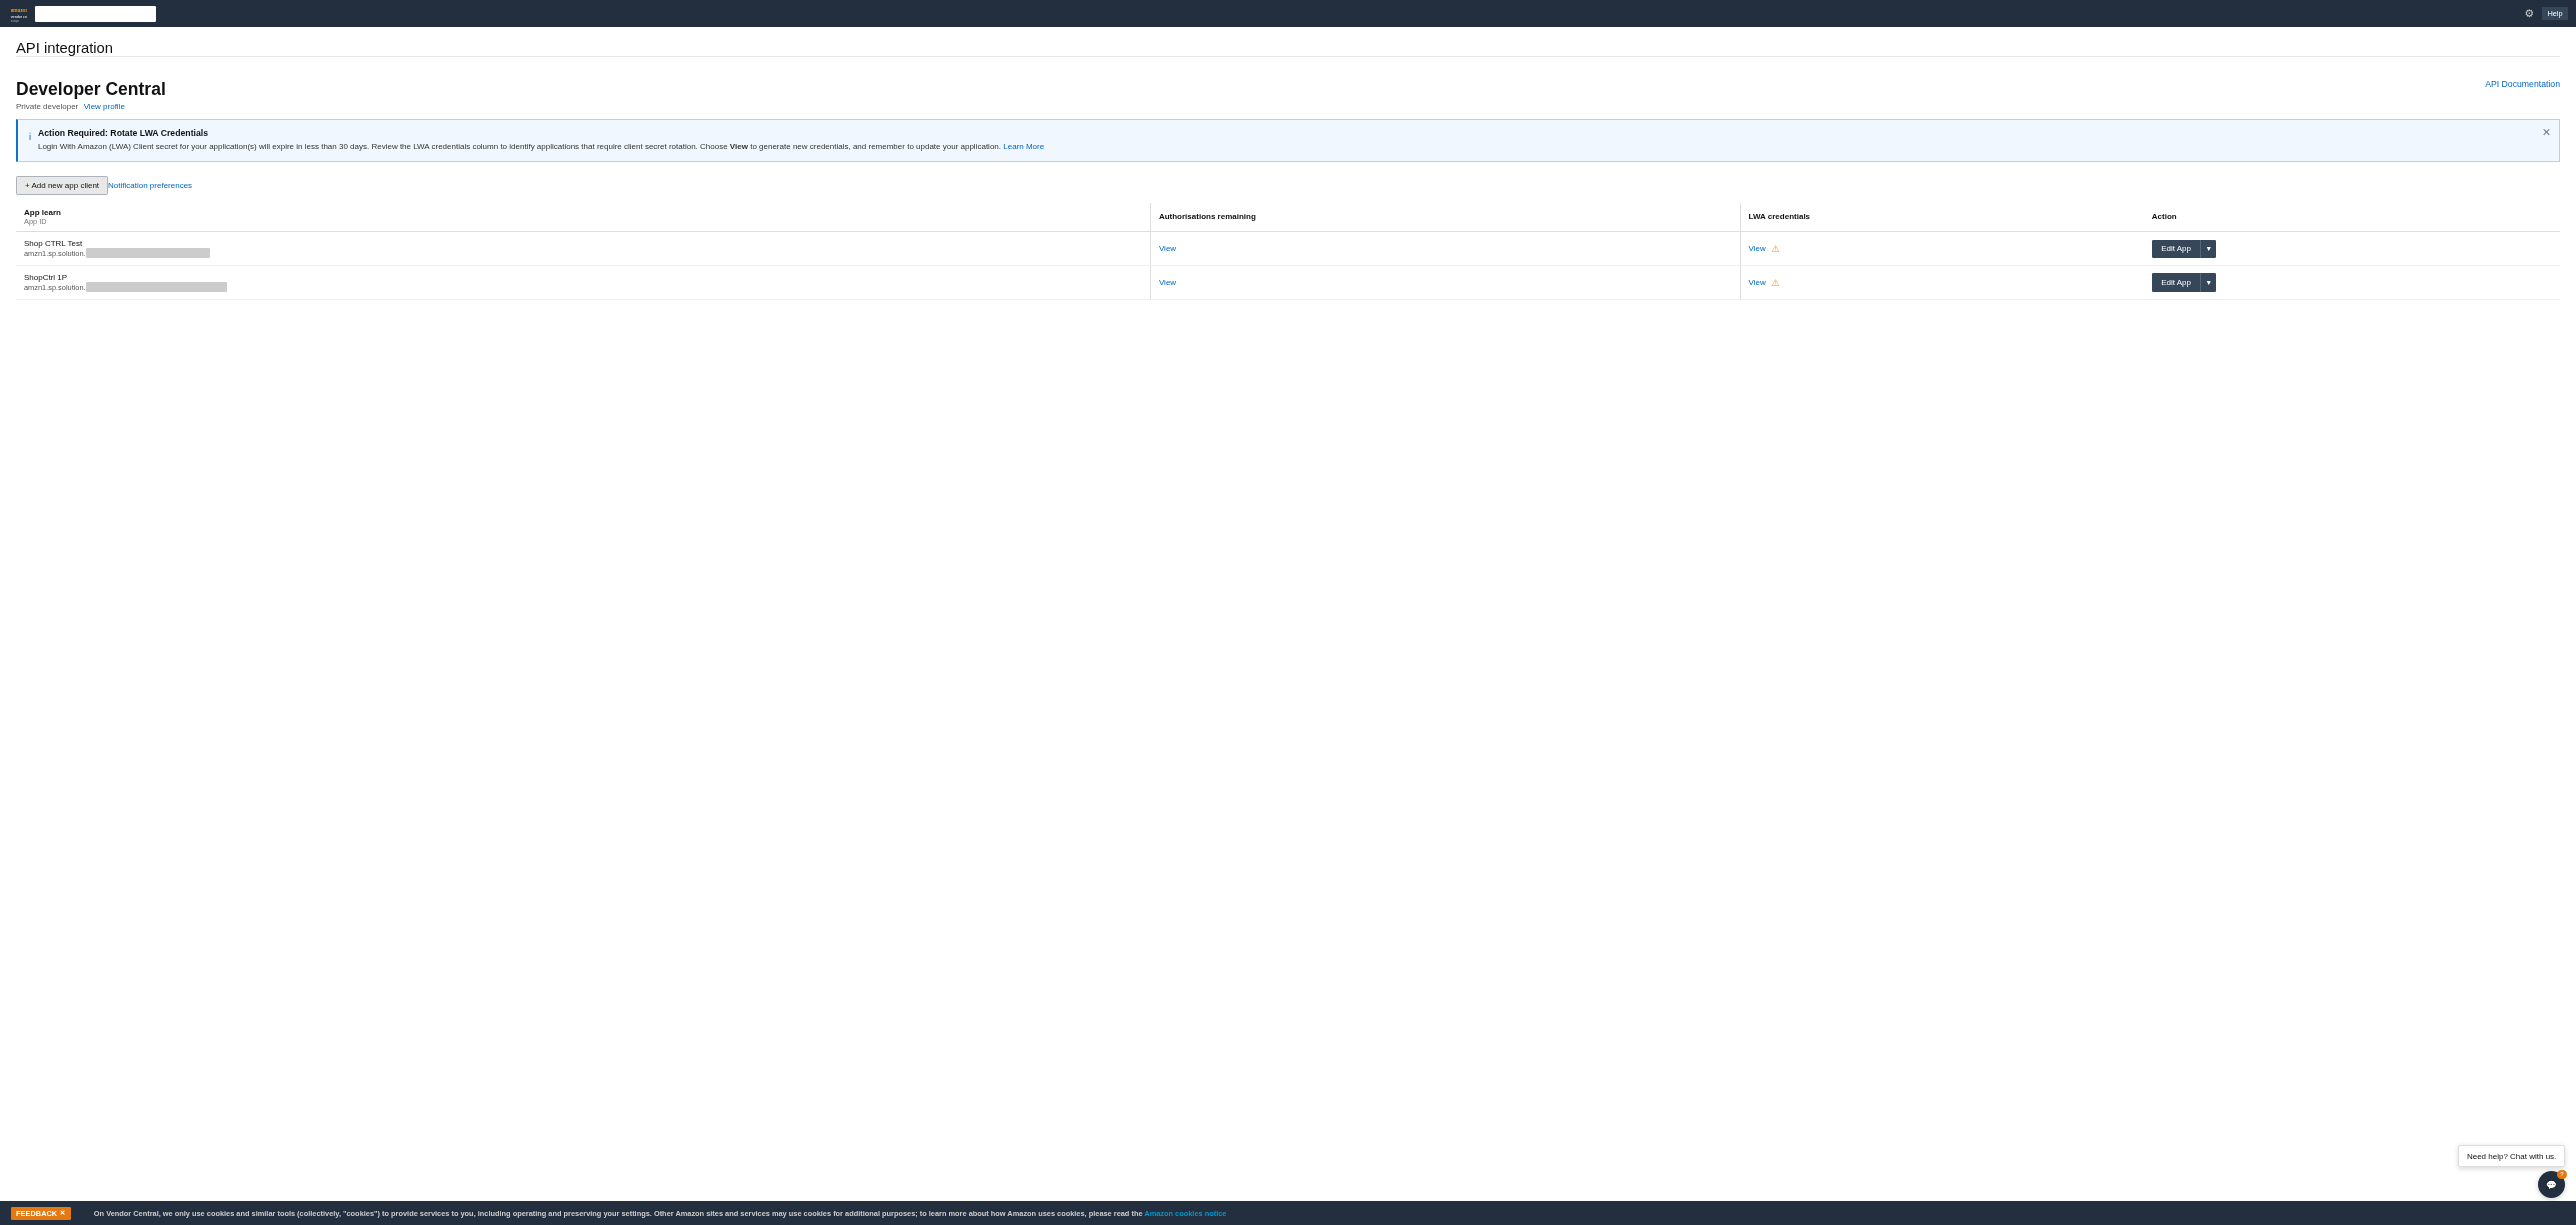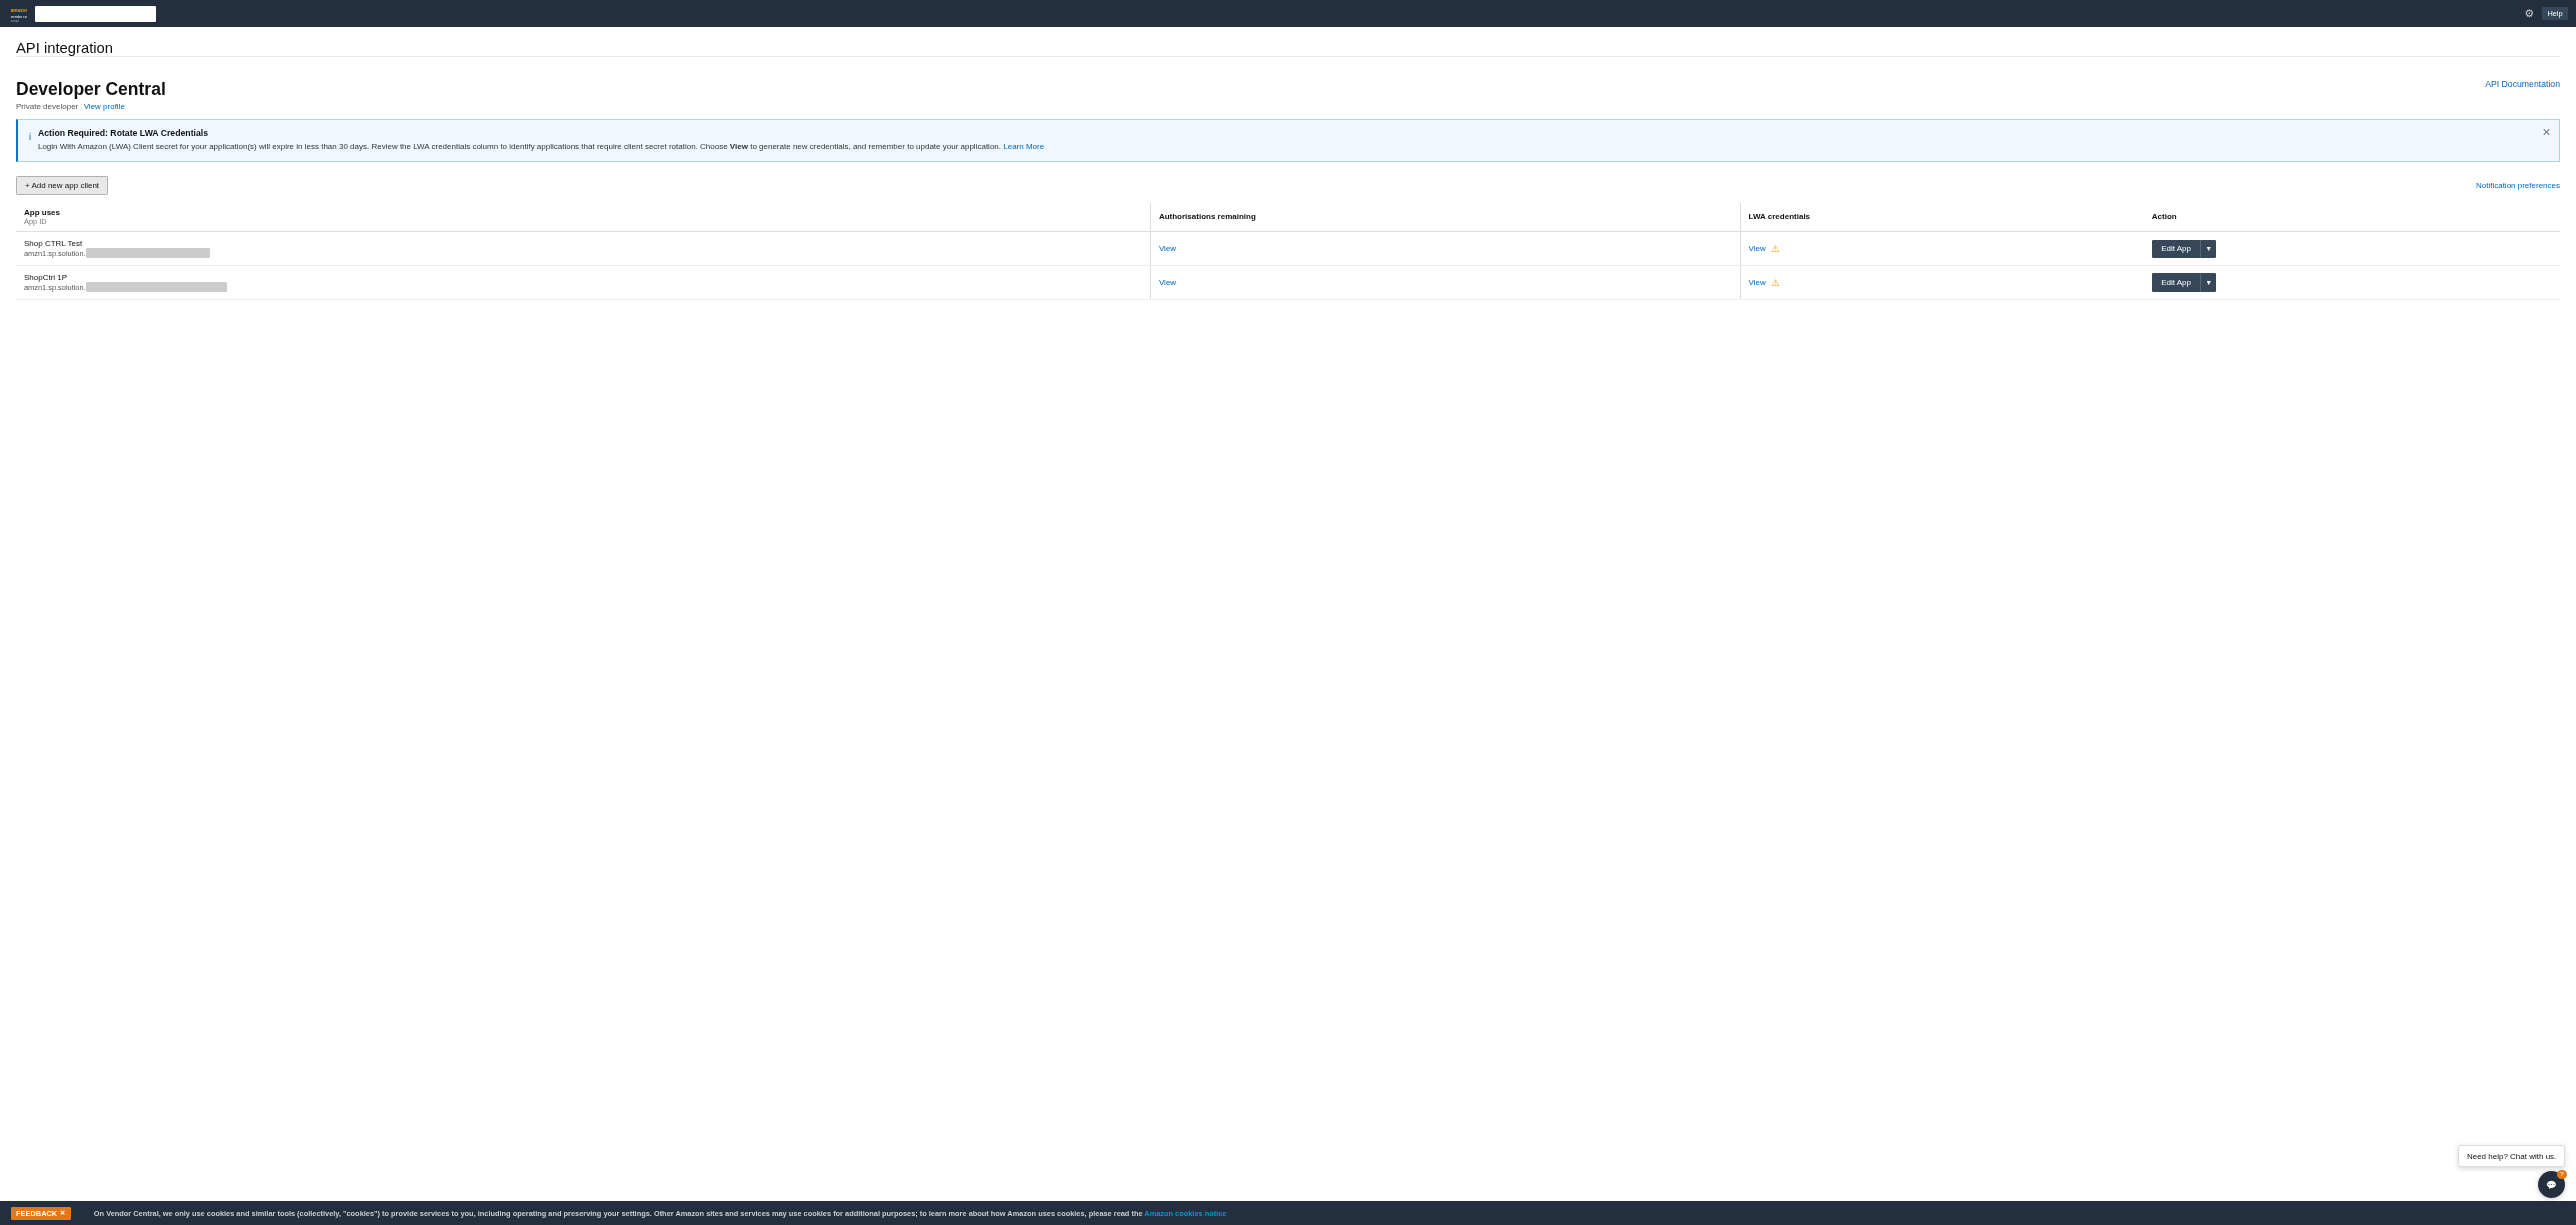--- a/index.html
+++ b/index.html
@@ -169,21 +169,20 @@
       color: #777;
       font-size: 10.7px;
       background: none;
       border: none;
       line-height: 1;
     }
 
     
     .table-toolbar {
       display: flex;
-      justify-content: space-between;
       align-items: center;
       margin-bottom: 8px;
     }
     .add-app-btn {
       background: #e8e8e8;
       border: 0.7px solid #adb1b8;
       color: #111;
       font-size: 8px;
       padding: 4px 8px;
       cursor: pointer;
@@ -435,21 +434,21 @@
 
     <div class="table-toolbar">
       <button class="add-app-btn">+ Add new app client</button>
       <a class="notification-prefs-link">Notification preferences</a>
     </div>
 
     <table class="app-table">
       <thead>
         <tr>
           <th>
-            <span>App uses</span>
+            <span>App learn</span>
             <span class="col-sub">App ID</span>
           </th>
           <th class="col-divider">
             <span>Authorisations remaining</span>
           </th>
           <th class="col-divider">
             <span>LWA credentials</span>
           </th>
           <th>
             <span>Action</span>

